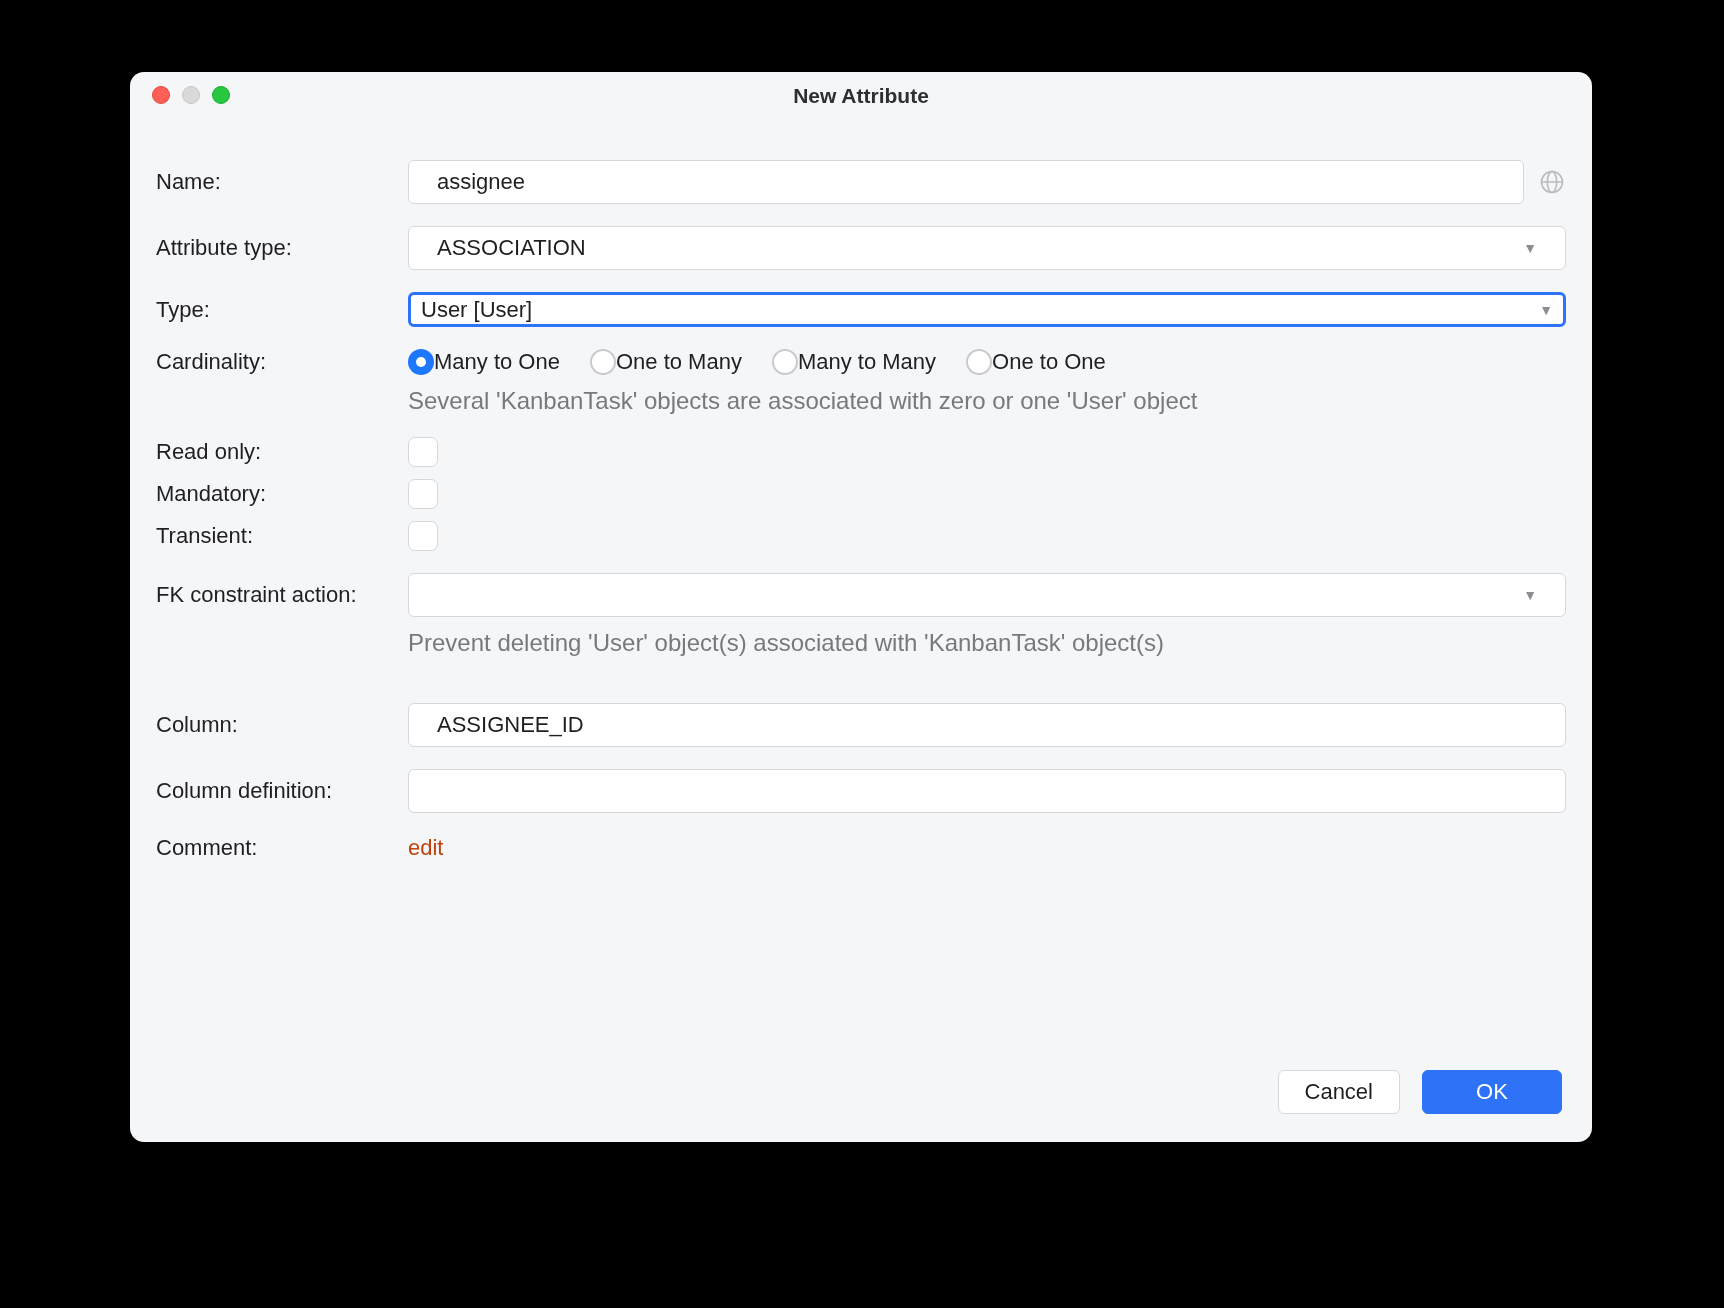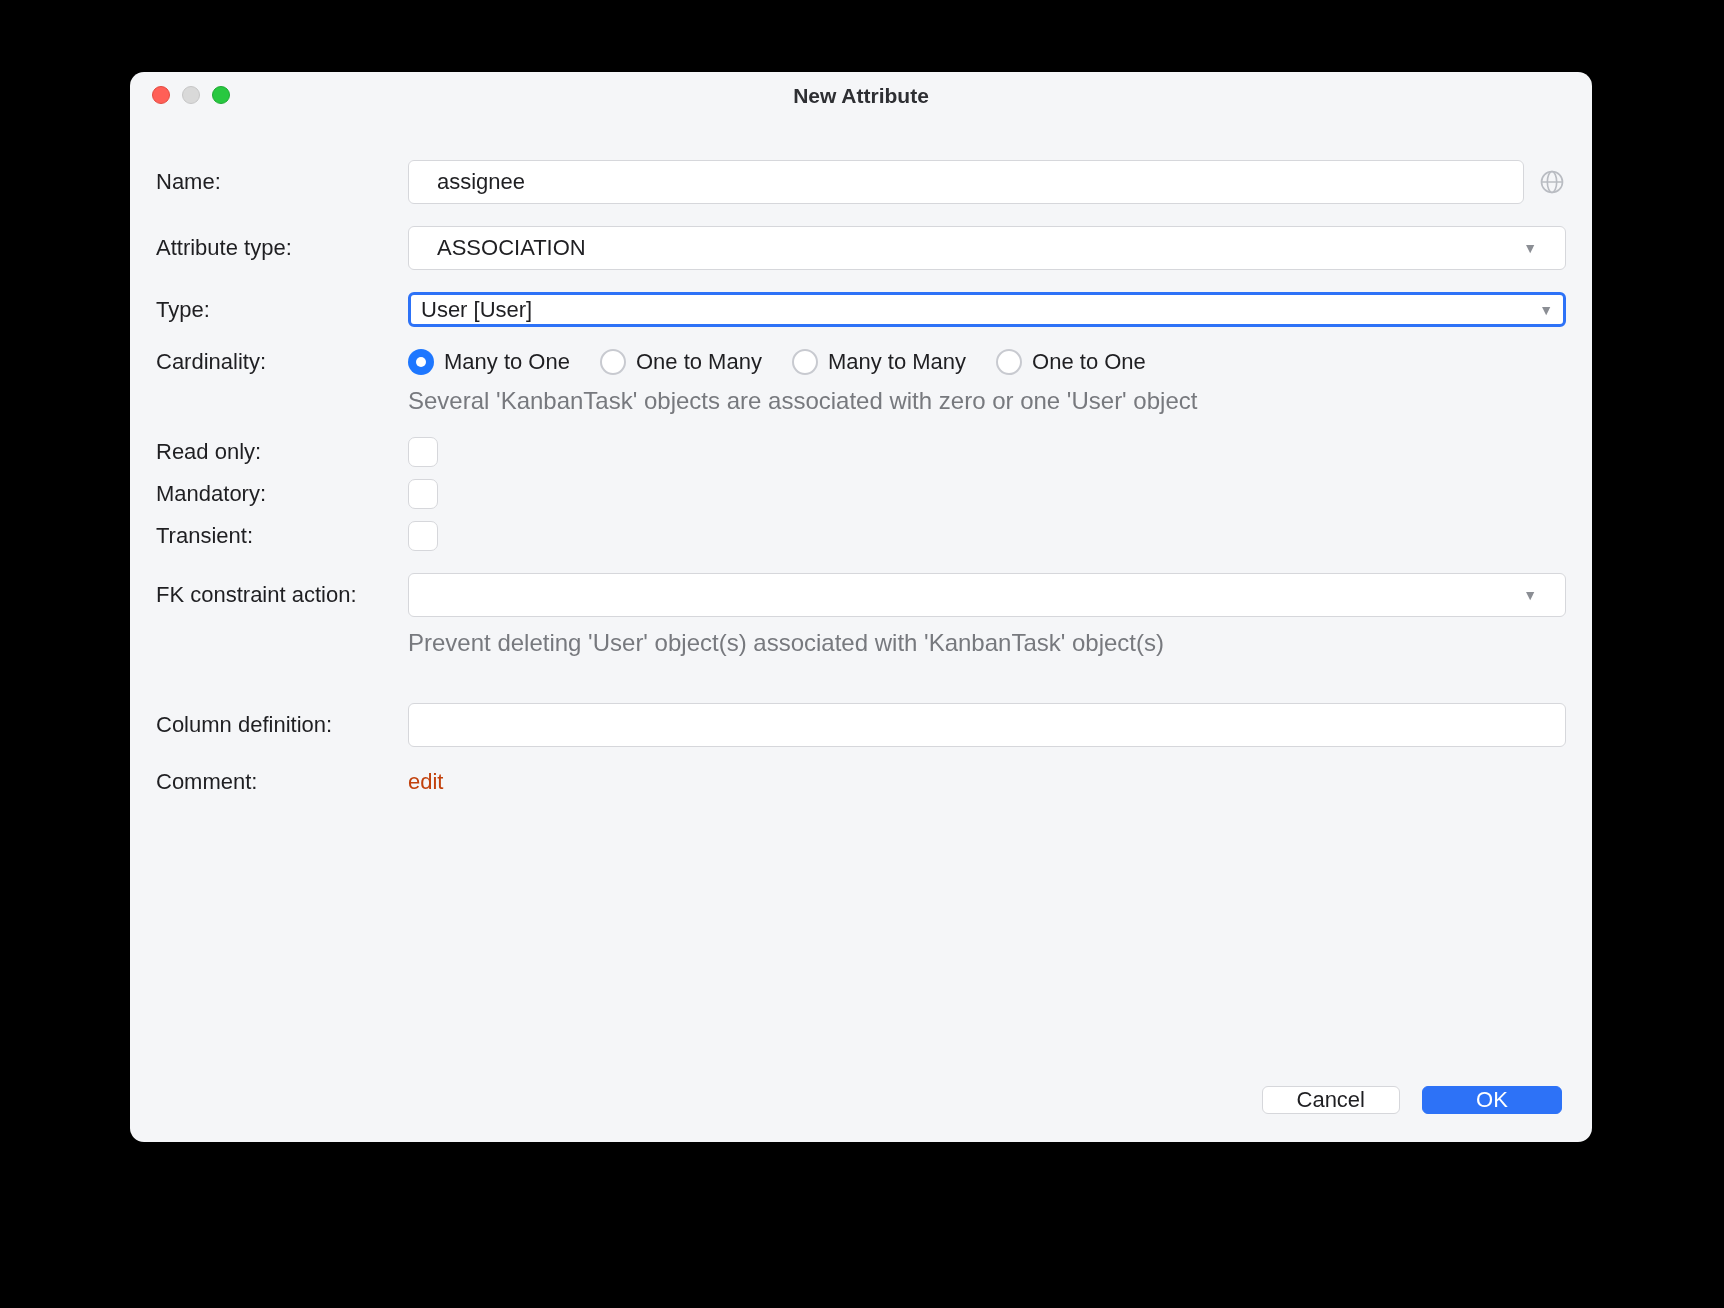--- a/index.html
+++ b/index.html
@@ -87,21 +87,21 @@
   }
   .globe-icon {
     width: 28px; height: 28px;
     color:#b9bcc2;
     flex-shrink:0;
   }
   .radios {
     display:flex; gap:30px; align-items:center; flex-wrap:wrap;
   }
   .radio {
-    display:flex; align-items:center; gap:10px;
+    display:flex; align-items:center; 
     font-size:22px; color:#1f1f22;
     cursor:pointer;
   }
   .radio .circle {
     width:26px; height:26px; border-radius:50%;
     border:2px solid #c8cad0; background:#fff;
     display:flex; align-items:center; justify-content:center;
   }
   .radio.selected .circle {
     border:none; background:#1e77ff;
@@ -118,26 +118,26 @@
     cursor:pointer;
   }
   .link {
     color:#c2410c; font-size:22px; cursor:pointer;
   }
   .footer {
     position:absolute; right:30px; bottom:28px;
     display:flex; gap:22px;
   }
   .btn {
-    height:28px; min-width:120px;
+    height:44px; min-width:120px;
     border-radius:6px;
     font-size:22px;
     display:flex; align-items:center; justify-content:center;
     cursor:pointer;
-    padding:0 34px;
+    padding:0 26px;
   }
   .btn.cancel {
     background:#fff; border:1px solid #d6d7db; color:#1f1f22;
   }
   .btn.ok {
     background:#2d72f7; border:1px solid #2d72f7; color:#fff;
     min-width:140px;
   }
   .name-wrap { width:100%; display:flex; align-items:center; gap:14px; }
 </style>
@@ -242,20 +242,28 @@
       <div class="label">FK constraint action:</div>
       <div class="field">
         <div class="select">
           <span></span>
           <span class="chev">▼</span>
         </div>
       </div>
     </div>
     <div class="hint" style="margin-bottom:46px">Prevent deleting 'User' object(s) associated with 'KanbanTask' object(s)</div>
 
+    <div class="row">
+      <div class="label">Column:</div>
+      <div class="field">
+        <div class="text-input">
+          <span>ASSIGNEE_ID</span>
+        </div>
+      </div>
+    </div>
 
     <div class="row">
       <div class="label">Column definition:</div>
       <div class="field">
         <div class="text-input">
           <span></span>
         </div>
       </div>
     </div>
 

